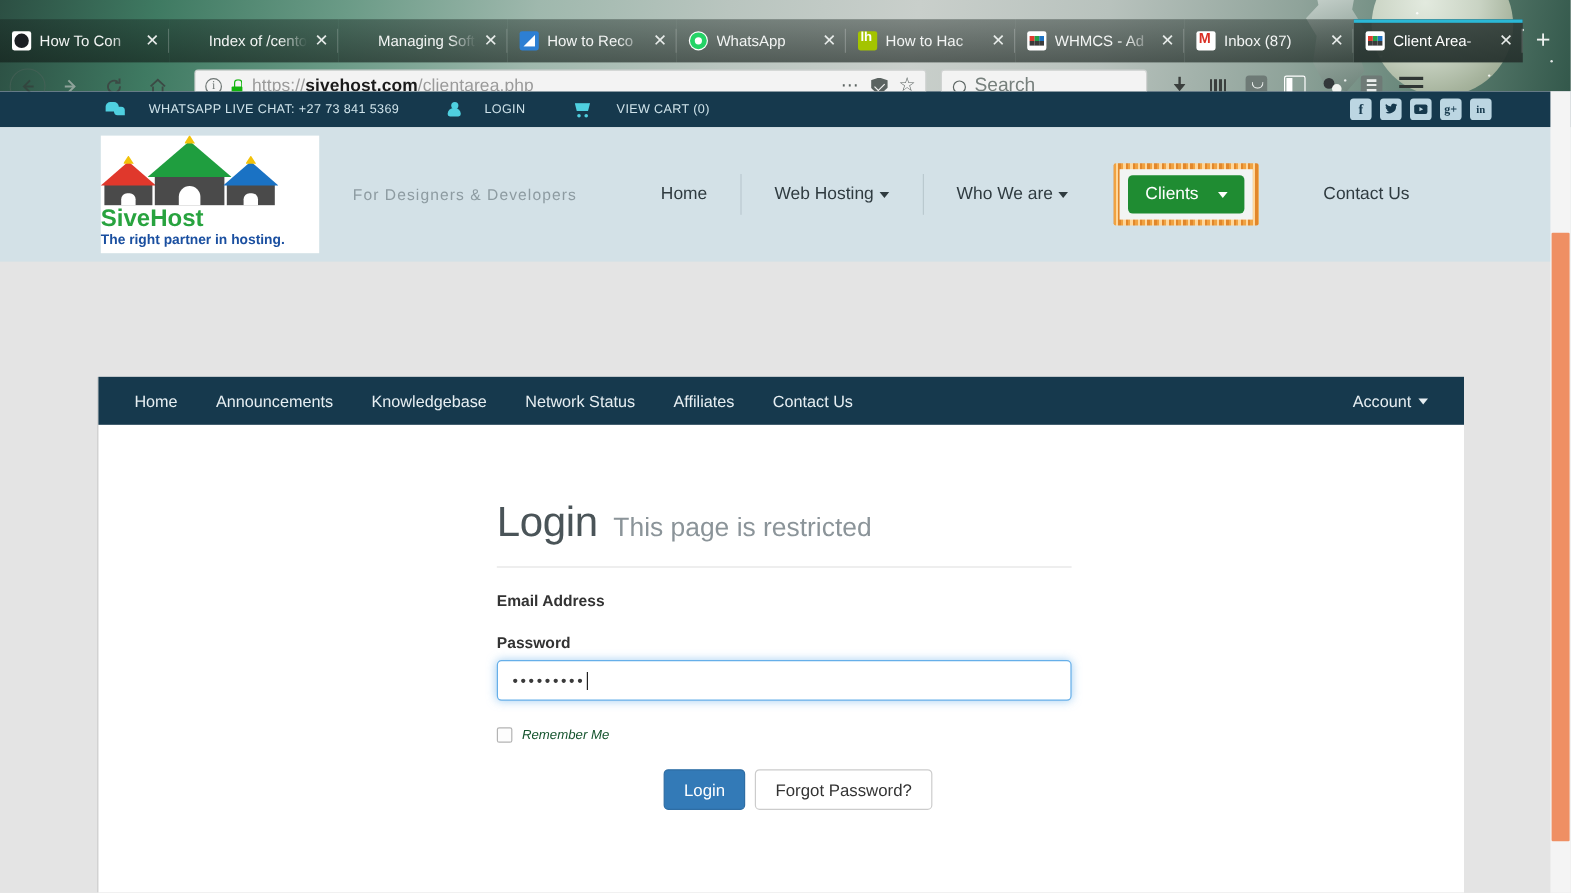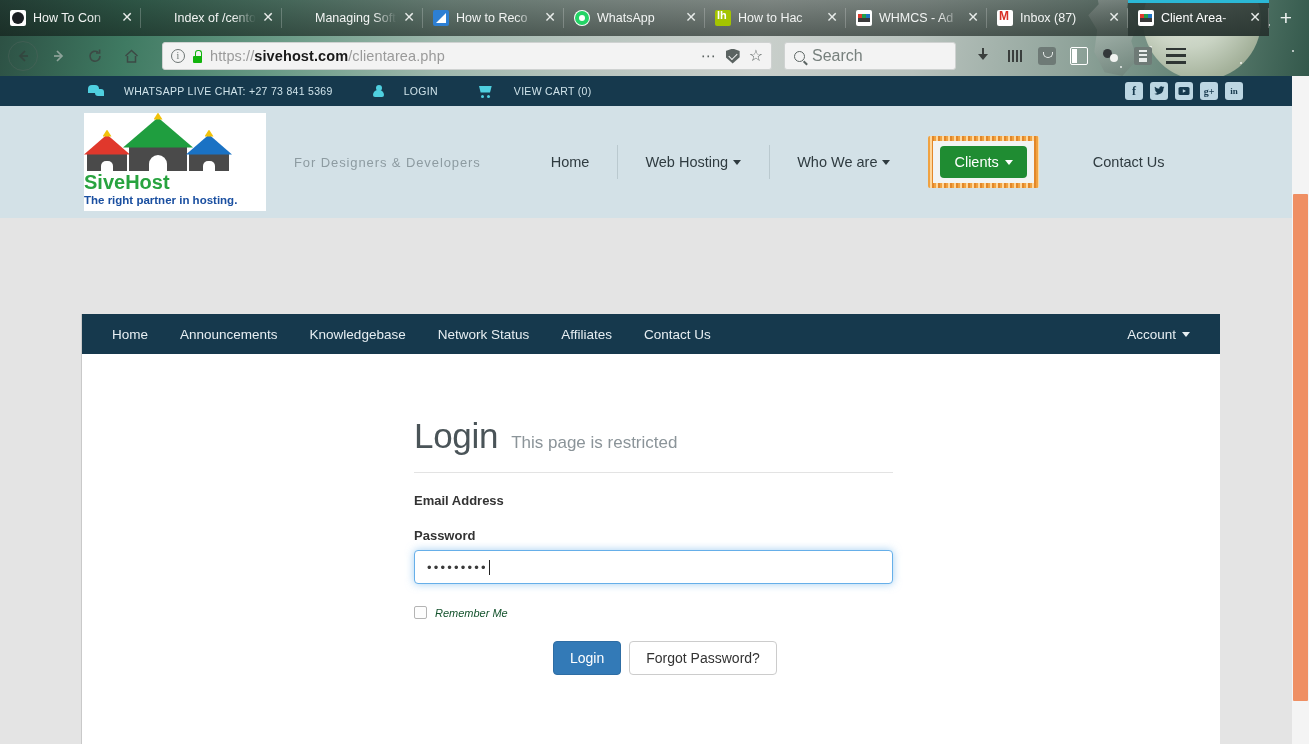--- a/index.html
+++ b/index.html
@@ -32,21 +32,21 @@
   .chrome-stars { position: absolute; inset: 0; pointer-events: none; }
   .chrome-stars i {
     position: absolute; width: 2px; height: 2px; border-radius: 50%;
     background: rgba(255,255,255,.85);
   }
 
   
   .tabstrip {
     position: relative; z-index: 3;
     display: flex; align-items: flex-end;
-    height: 36px; padding-left: 0;
+    height: 52px; padding-left: 0;
   }
   .tab {
     position: relative;
     display: flex; align-items: center;
     height: 36px;
     padding: 0 6px 0 10px;
     width: 141px;
     flex: 0 0 141px;
     color: #f2f4f3;
     font-size: 12.5px;
@@ -251,21 +251,21 @@
   }
   .mainnav a.no-sep::before { display: none; }
   .caret { width: 0; height: 0; border-left: 4.5px solid transparent; border-right: 4.5px solid transparent; border-top: 5px solid currentColor; }
   .clients-wrap {
     position: relative; margin: 0 10px; padding: 5px;
     background: repeating-linear-gradient(90deg,#f0a241 0 2px,#ffd79b 2px 4px,#e2872a 4px 6px);
     border-radius: 2px;
   }
   .clients-inner { background: #f2f4f3; padding: 5px 7px; }
   .clients-btn {
-    display: flex; align-items: center; gap: 6px;
+    display: flex; align-items: center; gap: 16px;
     background: #1f8c32; color: #fff;
     font-size: 14.5px; padding: 8px 14px; border-radius: 4px;
   }
   .contact-link { margin-left: 16px; }
 
   
   .panel {
     position: absolute; left: 81px; top: 238px;
     width: 1139px; background: #fff; min-height: 430px;
     border-left: 1px solid #c9c9c9;
@@ -276,21 +276,21 @@
   }
   .whmcs-nav a {
     color: #e6eef2; text-decoration: none; font-size: 13.5px;
     padding: 0 16px; height: 40px; display: flex; align-items: center; gap: 6px;
   }
   .whmcs-nav .account { margin-left: auto; }
 
   .login-body { padding: 62px 0 0 332px; }
   .login-head { display: flex; align-items: baseline; gap: 13px; padding-bottom: 16px; border-bottom: 1px solid #e3e3e3; width: 479px; }
   .login-title { font-size: 35px; color: #4a5458; font-weight: normal; letter-spacing: -.3px; }
-  .login-sub { font-size: 17px; color: #8b9499; }
+  .login-sub { font-size: 22px; color: #8b9499; }
   .field-label { font-size: 13px; font-weight: bold; color: #333; margin: 20px 0 7px; }
   .txt-input {
     width: 479px; height: 34px;
     border: 1px solid #ccc; border-radius: 4px;
     padding: 0 12px; font-size: 14px; color: #555;
     background: #fff; font-family: "Liberation Sans", sans-serif;
     display: flex; align-items: center;
   }
   .txt-input.focused {
     border-color: #66afe9;

